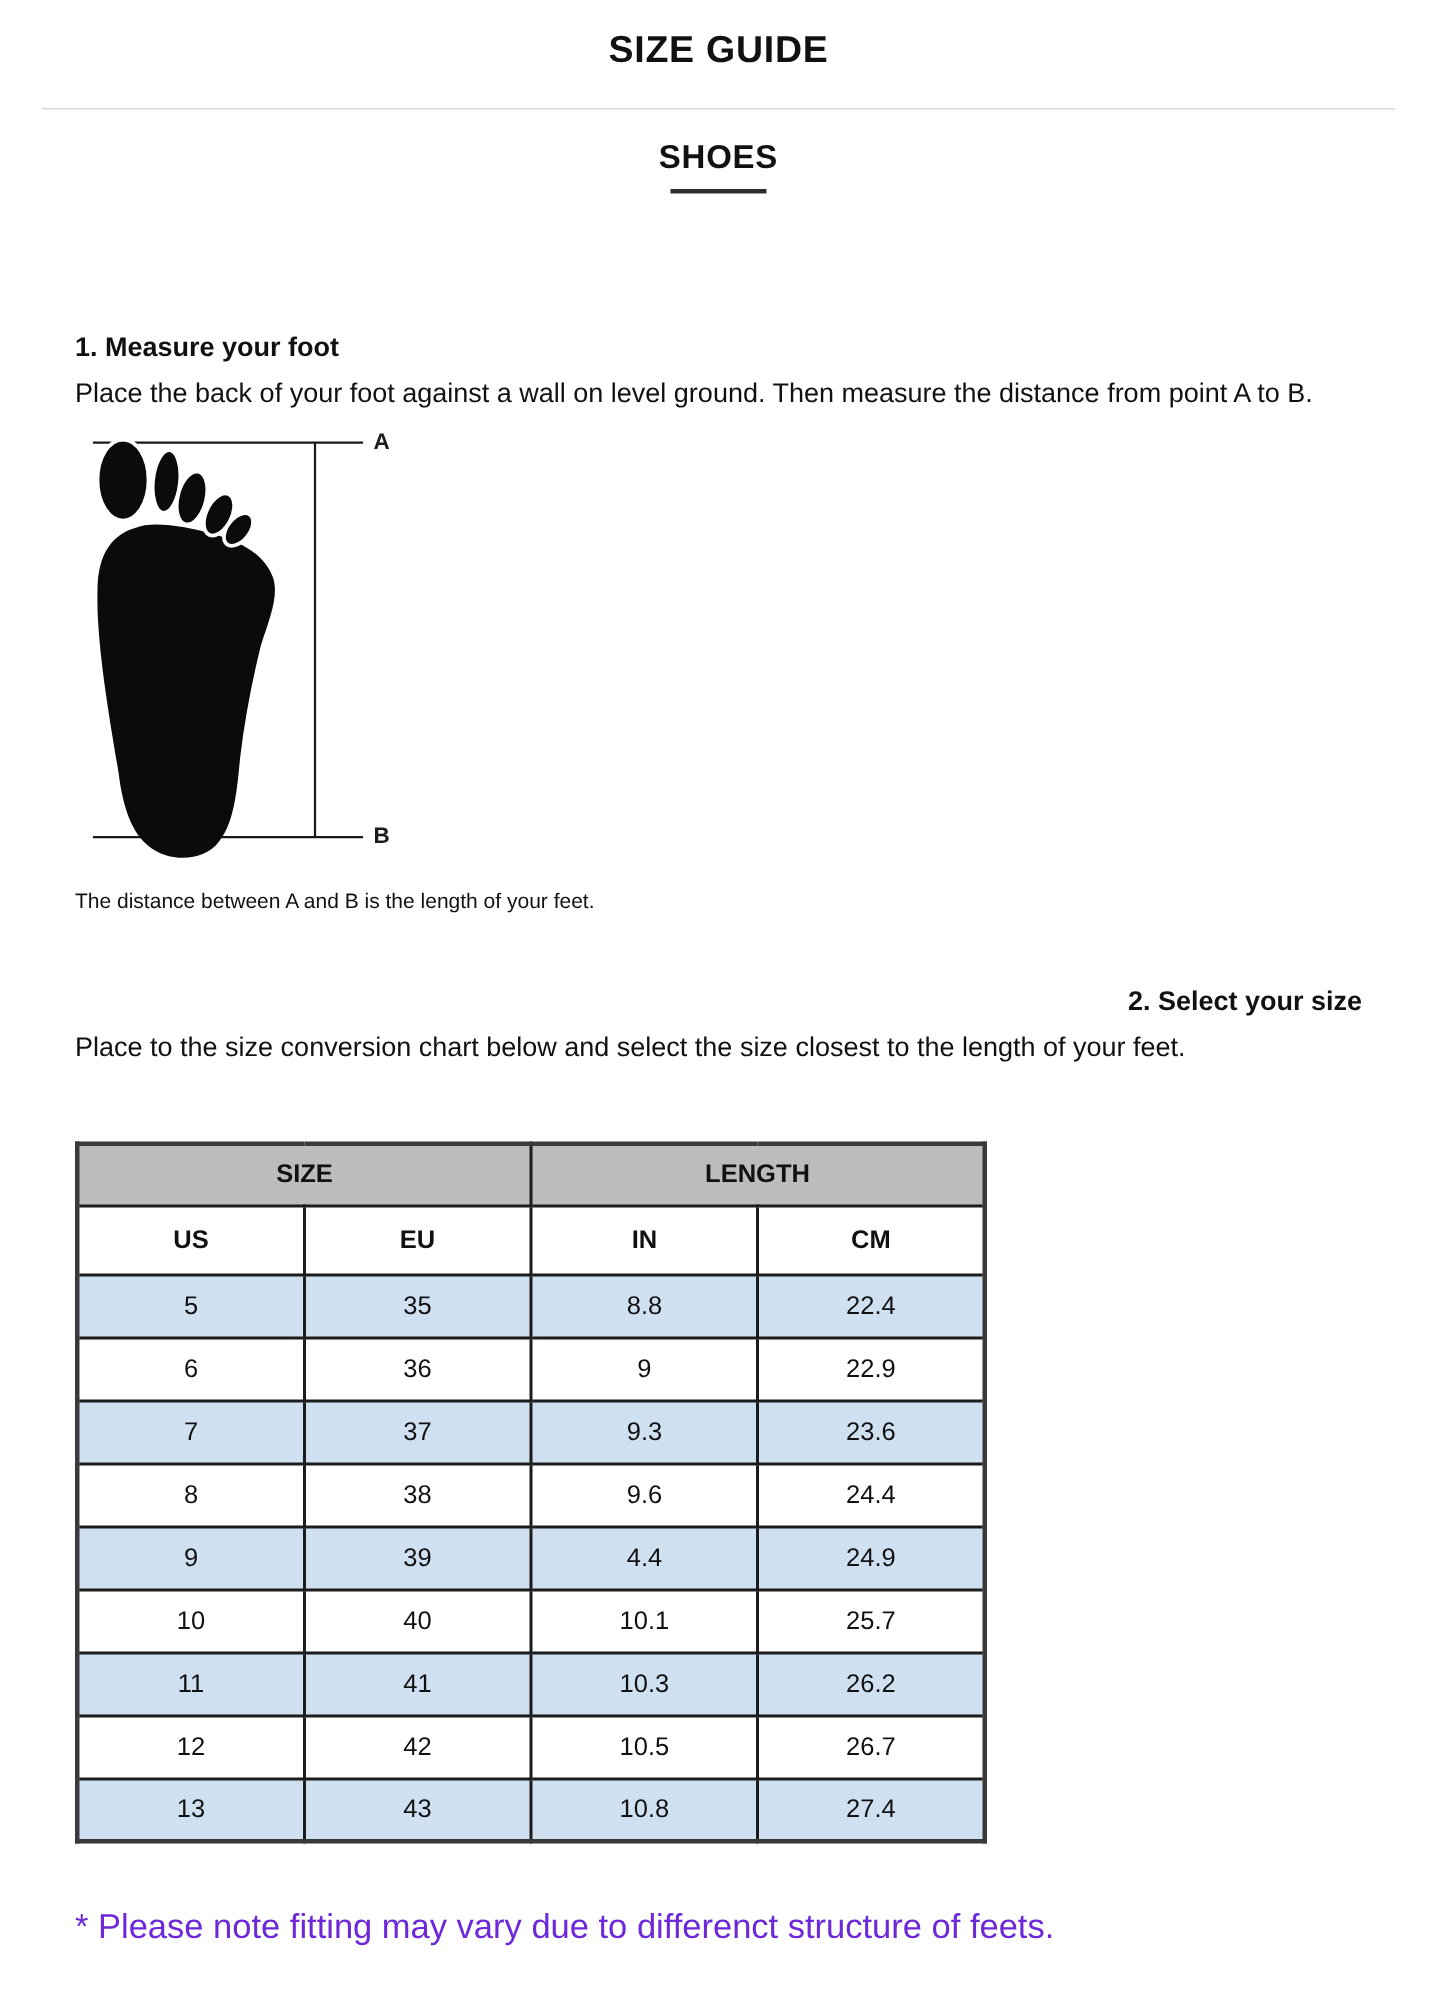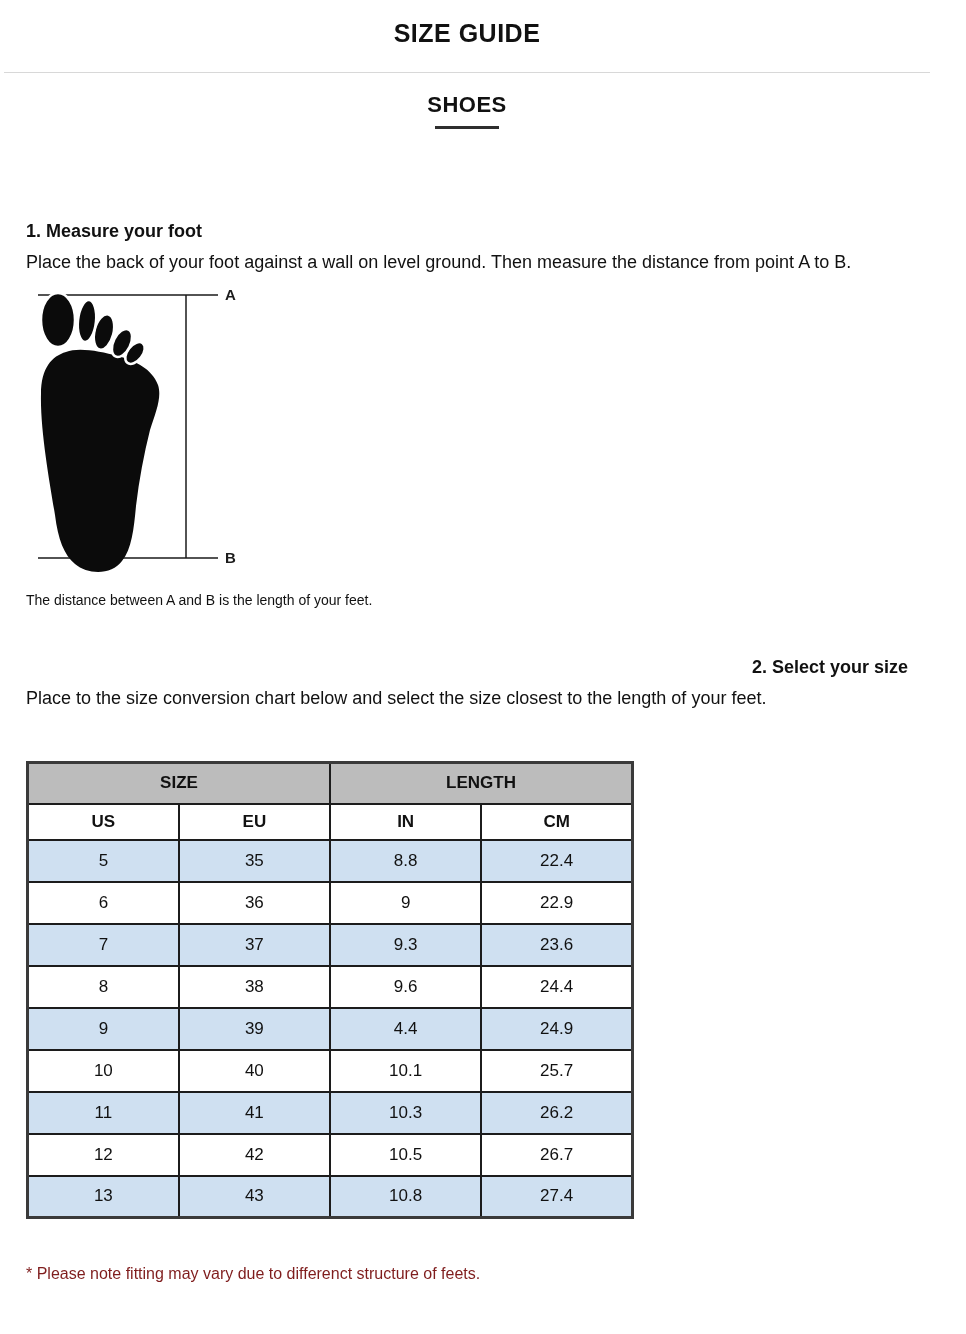--- a/index.html
+++ b/index.html
@@ -4,21 +4,21 @@
 <style>
   * { margin: 0; padding: 0; box-sizing: border-box; }
   html, body { background: #ffffff; }
   body {
     width: 966px;
     min-height: 1334px;
     margin: 0 auto;
     font-family: "Liberation Sans", "DejaVu Sans", sans-serif;
     color: #111111;
   }
-  .page { padding: 20px 58px 40px 26px; }
+  .page { padding: 20px 58px 40px 50px; }
 
   .page-title {
     text-align: center;
     font-size: 25px;
     font-weight: bold;
     letter-spacing: 0.5px;
     line-height: 26px;
   }
   .divider {
     border: none;
@@ -91,34 +91,34 @@
     border: 2px solid #1c1c1c;
     padding: 0;
   }
   .size-table .group-header th {
     background: #bcbcbc;
     height: 41px;
     font-weight: bold;
   }
   .size-table .col-header th {
     background: #ffffff;
-    height: 36px;
+    height: 46px;
     font-weight: bold;
   }
   .size-table tbody td {
     height: 42px;
     font-weight: 400;
     background: #ffffff;
   }
   .size-table tbody tr:nth-child(odd) td { background: #cfe0f1; }
 
   .footnote {
     margin-top: 44px;
-    font-size: 16px;
-    color: #7f1d1d;
+    font-size: 23px;
+    color: #6d28d9;
     line-height: 22px;
   }
 </style>
 </head>
 <body>
 
 <div class="page">
 
   <h1 class="page-title">SIZE GUIDE</h1>
 

